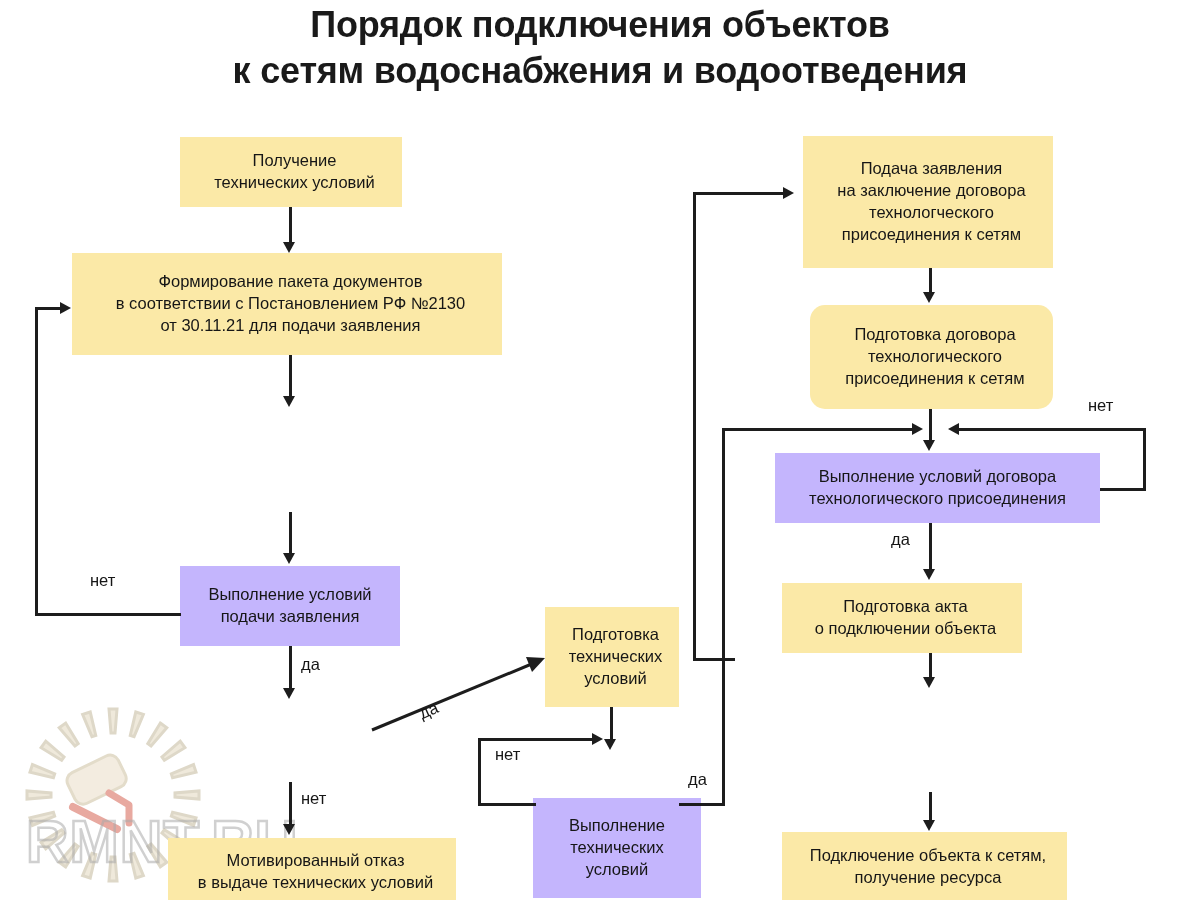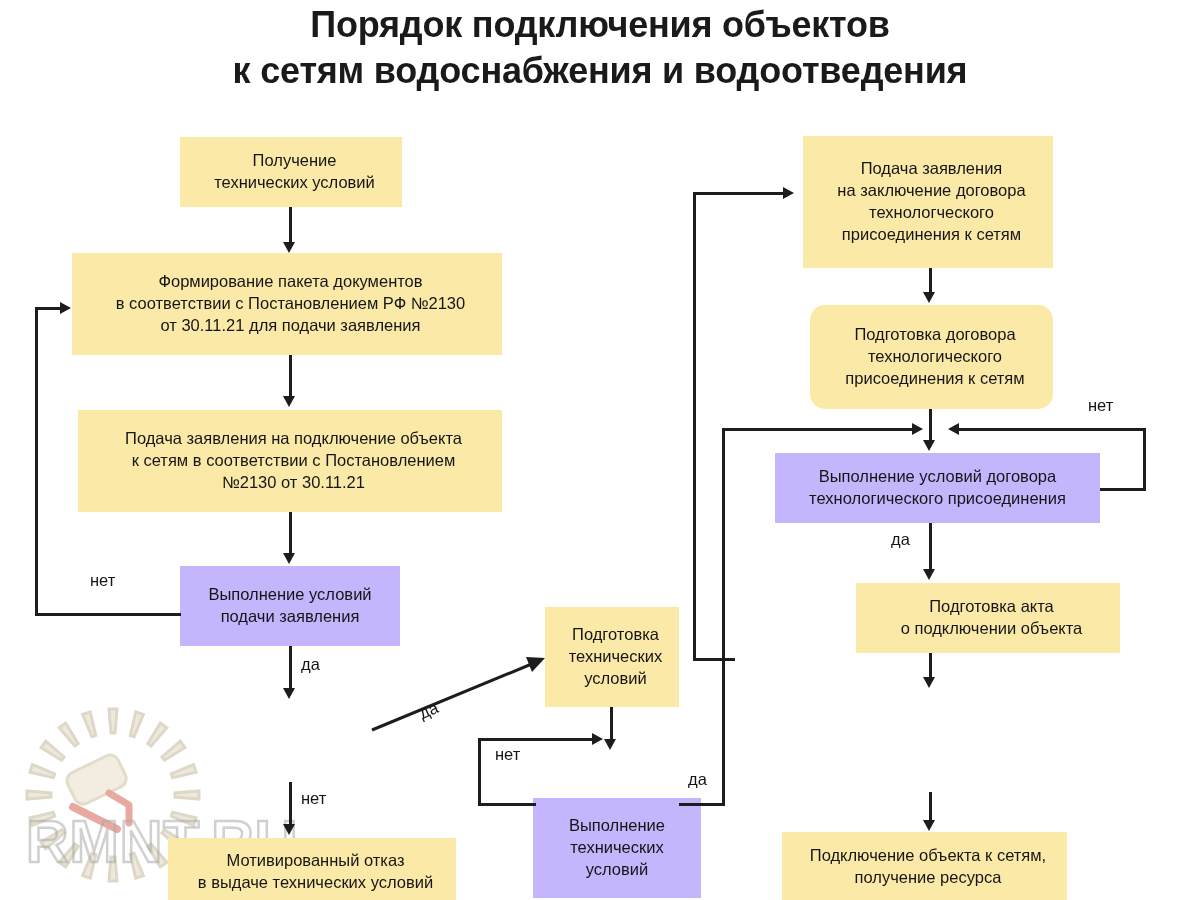--- a/index.html
+++ b/index.html
@@ -148,23 +148,20 @@
     <div id="wm-text">RMNT.RU</div>
   </div>
 
   <div class="node light" style="left:180px; top:137px; width:222px; height:70px;">Получение
 технических условий</div>
 
   <div class="node light" style="left:72px; top:253px; width:430px; height:102px;">Формирование пакета документов
 в соответствии с Постановлением РФ №2130
 от 30.11.21 для подачи заявления</div>
 
-  <div class="node light" style="left:78px; top:410px; width:424px; height:102px;">Подача заявления на подключение объекта
-к сетям в соответствии с Постановлением
-№2130 от 30.11.21</div>
 
   <div class="node dark" style="left:180px; top:566px; width:220px; height:80px;">Выполнение условий
 подачи заявления</div>
 
 
   <div class="node light" style="left:168px; top:838px; width:288px; height:68px;">Мотивированный отказ
 в выдаче технических условий</div>
 
   <div class="node light" style="left:545px; top:607px; width:134px; height:100px;">Подготовка
 технических
@@ -179,21 +176,21 @@
 технологческого
 присоединения к сетям</div>
 
   <div class="node light" style="left:810px; top:305px; width:243px; height:104px;border-radius:15px;">Подготовка договора
 технологического
 присоединения к сетям</div>
 
   <div class="node dark" style="left:775px; top:453px; width:325px; height:70px;">Выполнение условий договора
 технологического присоединения</div>
 
-  <div class="node light" style="left:856px; top:583px; width:264px; height:70px;">Подготовка акта
+  <div class="node light" style="left:782px; top:583px; width:240px; height:70px;">Подготовка акта
 о подключении объекта</div>
 
 
   <div class="node light" style="left:782px; top:832px; width:285px; height:70px;">Подключение объекта к сетям,
 получение ресурса</div>
 
   <div class="ln v" style="left:289px; top:207px; height:35px;"></div>
   <div class="arrow down" style="left:283px; top:242px;"></div>
 
   <div class="ln v" style="left:289px; top:355px; height:41px;"></div>

